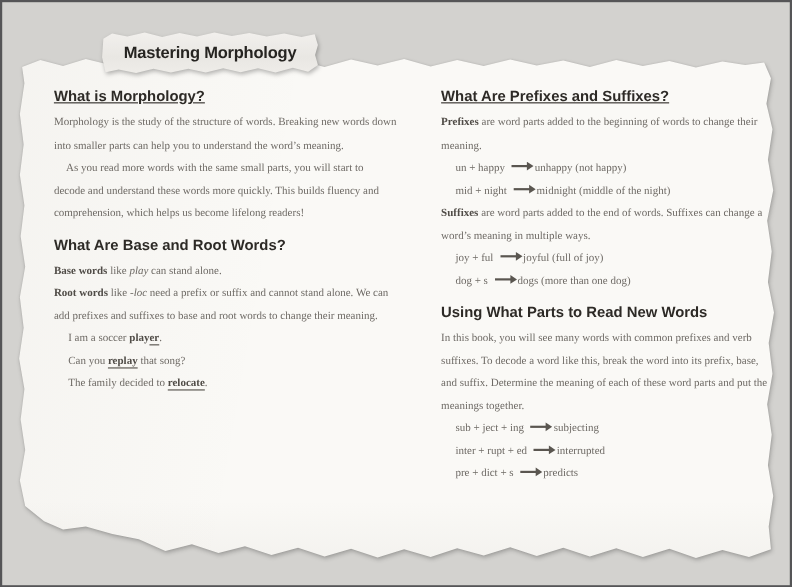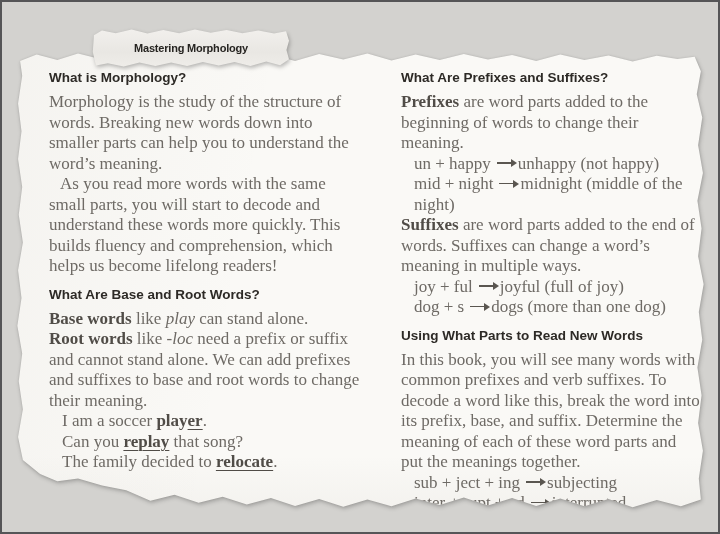--- a/index.html
+++ b/index.html
@@ -44,33 +44,33 @@
     background: linear-gradient(180deg, #f2f0ed 0%, #e9e7e3 60%, #efede9 100%);
     clip-path: polygon(
       1% 18%, 5% 6%, 12% 13%, 20% 4%, 28% 14%, 36% 5%, 44% 13%, 52% 4%, 60% 12%, 68% 5%,
       76% 13%, 84% 6%, 92% 14%, 98% 8%, 99.5% 32%, 98.2% 55%, 99.5% 78%, 95% 93%, 88% 84%,
       80% 95%, 72% 85%, 64% 94%, 56% 85%, 48% 95%, 40% 86%, 32% 95%, 24% 86%, 16% 96%,
       8% 88%, 2% 94%, 0.4% 60%
     );
     display:flex; align-items:center; justify-content:center;
   }
   .label span {
-    font-family:"Liberation Sans", sans-serif; font-weight:bold; font-size:11px;
+    font-family:"Liberation Sans", sans-serif; font-weight:bold; font-size:15px;
     color:#262421; letter-spacing:-0.2px;
   }
   .cols { position:relative; display:flex; padding:21px 2px 0 33px; gap:40px; }
   .col-left  { width:312px; }
   .col-right { width:300px; }
   h2 {
     font-family:"Liberation Sans", sans-serif; font-weight:bold; font-size:13.5px;
     line-height:17px; color:#2d2a26; margin:9px 0 6px 0; letter-spacing:0;
   }
-  h2.first { margin-top:0; }
+  h2.first { margin-top:10px;text-decoration:underline; }
   p {
-    margin:0; font-size:17px; line-height:20.5px; color:#6e6a65;
+    margin:0; font-size:10px; line-height:20.5px; color:#6e6a65;
   }
   .indent { text-indent:11px; }
   .ex { padding-left:13px; }
   .bser { font-weight:bold; color:#504c47; }
   .uword { font-weight:bold; color:#504c47; text-decoration:underline; text-decoration-thickness:1px; text-underline-offset:2.5px; }
   .bword { font-weight:bold; color:#504c47; }
   i { font-style:italic; }
   .arrow {
     display:inline-block; vertical-align:middle; width:15px; height:1.6px;
     background:#5a5650; margin:0 6px 3px 6px; position:relative;

